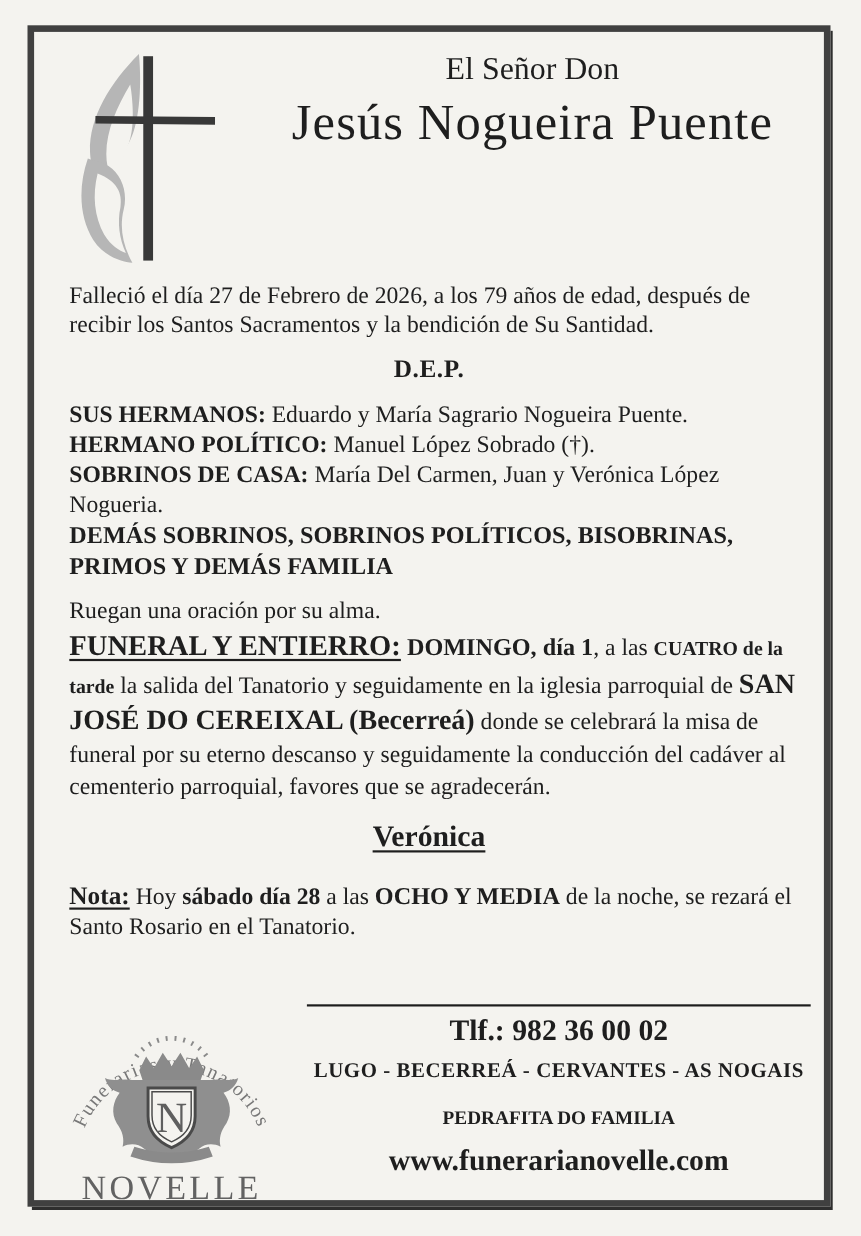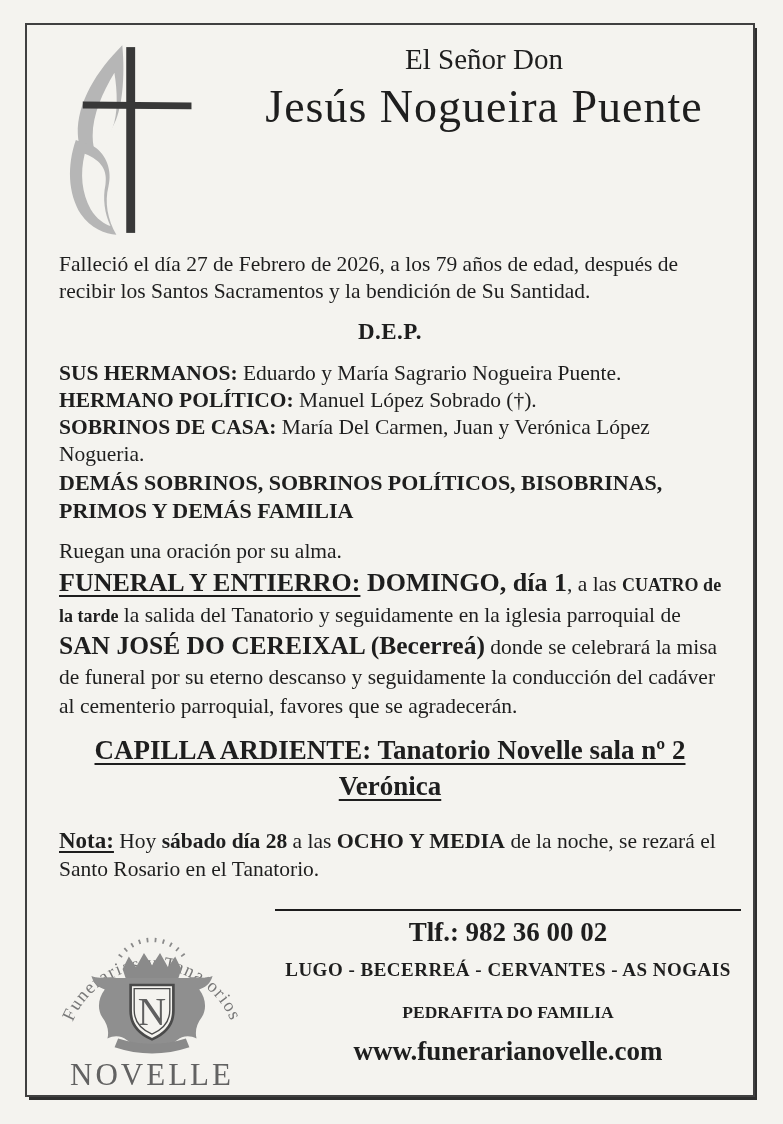--- a/index.html
+++ b/index.html
@@ -1,41 +1,41 @@
 <!DOCTYPE html>
 <html><head>
 <meta charset="utf-8">
 <style>
   * { margin:0; padding:0; box-sizing:border-box; }
   body { background:#e9e8e4; font-family:"Liberation Serif","DejaVu Serif",serif; color:#1e1e1e; }
   .page { position:relative; width:783px; height:1124px; background:#f4f3ef; overflow:hidden; }
   .frame {
     position:absolute; left:25px; top:23px; width:730px; height:1074px;
-    border:2px solid #404040;
+    border:6px solid #404040;
     box-shadow:3px 4px 0 -1px #2e2e2e;
     background:#f4f3ef;
   }
   
   .header { position:relative; height:222px; }
   .cross { position:absolute; left:36px; top:20px; width:168px; height:190px; }
   .header-text { margin-left:188px; text-align:center; padding-top:18px; }
   .pretitle { font-size:29px; }
   .name { font-size:46px; margin-top:4px; letter-spacing:1px; }
   .residence { font-size:28px; margin-top:8px; }
   
   .body-text { font-size:21.5px; line-height:1.27; }
   .deceased { margin:4px 26px 0 32px; }
   .dep { text-align:center; font-weight:bold; font-size:23px; margin-top:13px; letter-spacing:0.5px; }
   .family { margin:15px 66px 0 32px; }
   .b { font-weight:bold; }
   .family-rest { font-weight:bold; font-size:22px; }
   .prayer { margin:13px 0 0 32px; }
   .funeral { margin:1px 24px 0 32px; line-height:1.33; }
   .funeral-label { font-weight:bold; font-size:26px; text-decoration:underline; text-decoration-thickness:2px; text-underline-offset:4px; }
-  .funeral-day { font-weight:bold; font-size:26px; }
+  .funeral-day { font-weight:bold; font-size:22px; }
   .funeral-time { font-weight:bold; font-size:18px; }
   .funeral-church { font-weight:bold; font-size:25.5px; }
   .chapel { text-align:center; margin-top:13px; font-weight:bold; font-size:27px; line-height:1.32; }
   .chapel span { text-decoration:underline; text-decoration-thickness:2px; text-underline-offset:4px; }
   .note { margin:22px 28px 0 32px; }
   .note-label { font-weight:bold; font-size:23px; text-decoration:underline; text-decoration-thickness:2px; text-underline-offset:3px; }
   .note-bold { font-weight:bold; }
   .note-time { font-weight:bold; font-size:22px; }
   
   .footer { position:absolute; left:0; right:0; top:878px; height:192px; }
@@ -79,21 +79,20 @@
       <div><span class="b">HERMANO POLÍTICO:</span><span> Manuel López Sobrado (†).</span></div>
       <div><span class="b">SOBRINOS DE CASA:</span><span> María Del Carmen, Juan y Verónica López Nogueria.</span></div>
       <div class="family-rest">DEMÁS SOBRINOS, SOBRINOS POLÍTICOS, BISOBRINAS, PRIMOS Y DEMÁS FAMILIA</div>
     </div>
 
     <p class="body-text prayer">Ruegan una oración por su alma.</p>
 
     <p class="body-text funeral"><span class="funeral-label">FUNERAL Y ENTIERRO:</span><span class="funeral-day"> DOMINGO, día 1</span><span>, a las </span><span class="funeral-time">CUATRO de la tarde</span><span> la salida del Tanatorio y seguidamente en la iglesia parroquial de </span><span class="funeral-church">SAN JOSÉ DO CEREIXAL (Becerreá)</span><span> donde se celebrará la misa de funeral por su eterno descanso y seguidamente la conducción del cadáver al cementerio parroquial, favores que se agradecerán.</span></p>
 
     <div class="chapel">
-      <div><span>CAPILLA ARDIENTE: Tanatorio Novelle sala nº 2</span></div>
       <div><span>Verónica</span></div>
     </div>
 
     <p class="body-text note"><span class="note-label">Nota:</span><span> Hoy </span><span class="note-bold">sábado día 28</span><span> a las </span><span class="note-time">OCHO Y MEDIA</span><span> de la noche, se rezará el Santo Rosario en el Tanatorio.</span></p>
 
     <div class="footer">
       <div class="crest">
         <svg viewBox="0 0 220 175" aria-hidden="true">
           <defs>
             <path id="arcpath" d="M16,150 A96,96 0 0 1 204,150" fill="none"></path>

